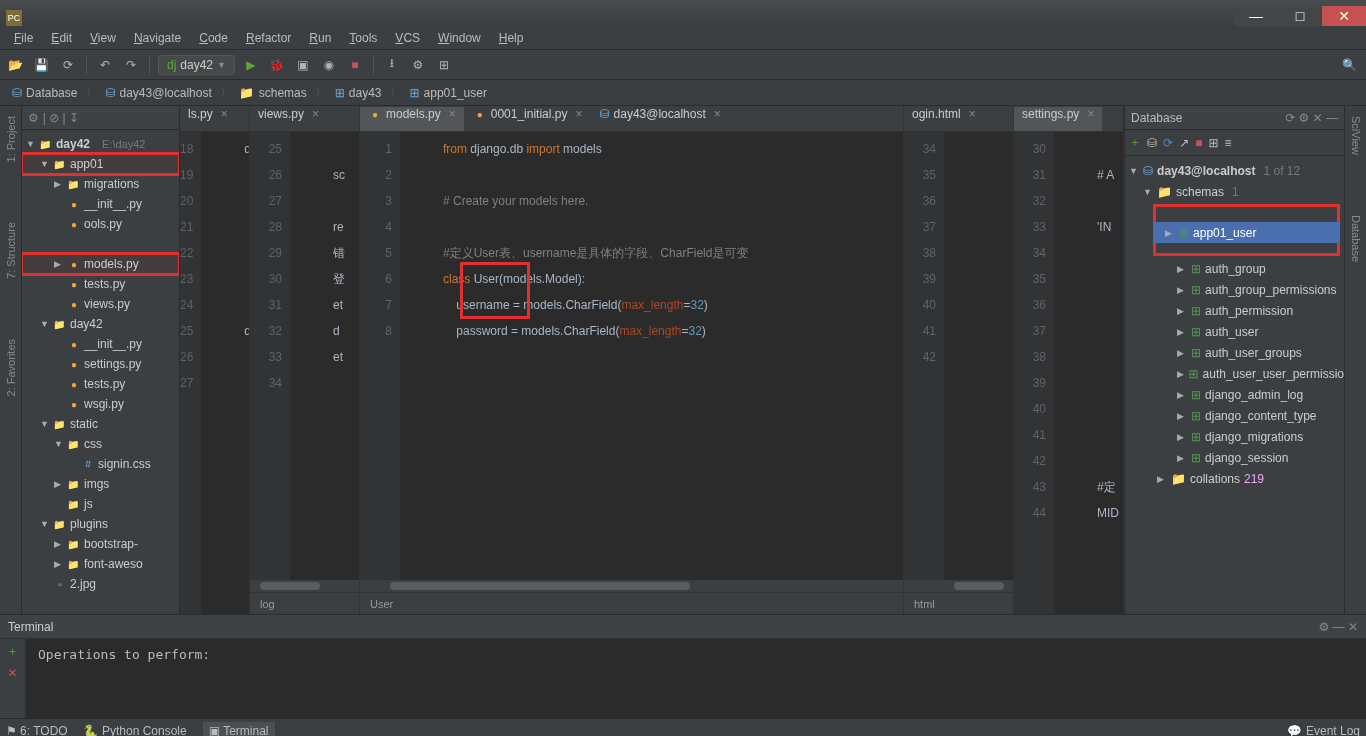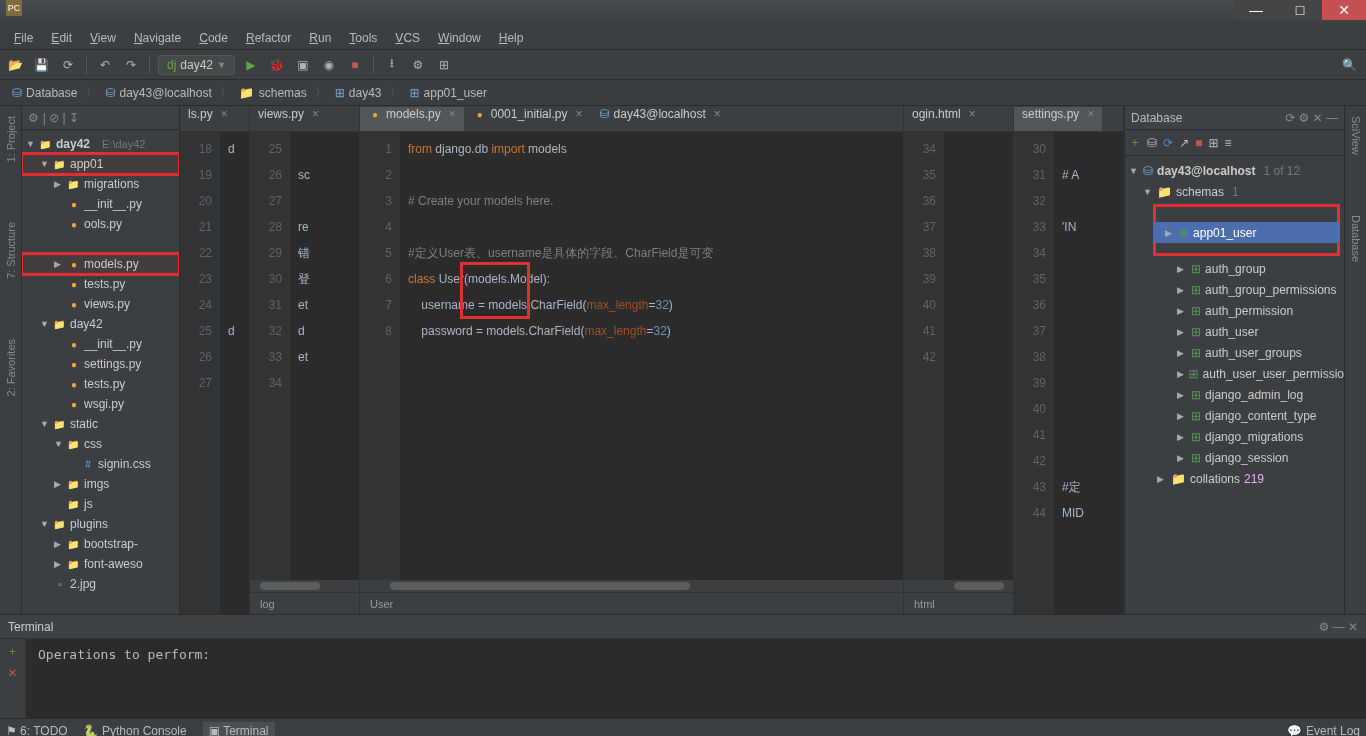--- a/index.html
+++ b/index.html
@@ -1,18 +1,18 @@
 <!DOCTYPE html>
 <html><head>
 <meta charset="utf-8">
 <style>
 * { margin: 0; padding: 0; box-sizing: border-box; font-family: "Segoe UI", Tahoma, sans-serif; font-size: 12px; }
 body { background: #3c3f41; color: #bbbbbb; width: 1366px; height: 736px; overflow: hidden; user-select: none; }
 
-.titlebar { height: 26px; background: linear-gradient(#4a4d4f,#3a3d3f); display: flex; align-items: flex-start; padding-left: 6px; color: #ddd; }
+.titlebar { height: 26px; background: linear-gradient(#4a4d4f,#3a3d3f); display: flex; align-items: flex-end; padding-left: 6px; color: #ddd; }
 .titlebar .pc-icon { width: 16px; height: 16px; background:#7e6d3b; display: inline-flex; align-items:center; justify-content:center; font-size:9px; color:#fff; margin-right:6px; }
 .titlebar .window-controls { margin-left: auto; display: flex; }
 .titlebar .window-controls div { width: 44px; height: 20px; display: flex; align-items:center; justify-content:center; font-size:14px; color:#fff; }
 .titlebar .close { background:#c75050; }
 .titlebar .min, .titlebar .max { background: #444547; }
 
 .menubar { height: 24px; background: #3c3f41; display: flex; align-items: center; padding: 0 6px; gap: 2px; border-bottom:1px solid #2b2b2b; }
 .menubar span { padding: 3px 8px; color: #bbbbbb; }
 .menubar span u { text-decoration: underline; }
 
@@ -42,21 +42,21 @@
 .folder-icon { color:#87939a; }
 .py-icon { color:#f0a732; }
 .highlight-red { outline: 3px solid #e03030; outline-offset: -1px; background: rgba(224,48,48,0.05); }
 
 .editor-area { flex:1; display:flex; background:#2b2b2b; overflow:hidden; }
 .editor-col { display:flex; flex-direction:column; border-right:1px solid #333; overflow:hidden; }
 .tab-bar { height: 26px; background:#3c3f41; display:flex; align-items:flex-end; border-bottom:1px solid #333; overflow:hidden; }
 .tab { height:24px; padding:0 8px; display:flex; gap:4px; background:#515658; color:#ccc; margin-right:1px; font-size:11px; white-space:nowrap; }
 .tab.inactive { background:#3c3f41; }
 .tab .close-x { color:#888; font-size:12px; margin-left:4px; }
-.code-area { flex:1; display:flex; font-family: Consolas, monospace; font-size:13px; overflow:hidden; position:relative; }
+.code-area { flex:1; display:flex; font-family: Consolas, monospace; font-size:13px; overflow:hidden; position:relative;gap:35px; }
 .gutter { width:40px; background:#313335; color:#606366; text-align:right; padding:4px 8px 4px 0; line-height:26px; }
 .code { flex:1; padding:4px 8px; line-height:26px; color:#a9b7c6; white-space:pre; overflow:hidden; }
 .kw { color:#cc7832; }
 .comment { color:#808080; }
 .param { color:#aa4926; }
 .num { color:#6897bb; }
 .cls { color:#a9b7c6; }
 .breadcrumb-bottom { height:22px; background:#3c3f41; border-top:1px solid #333; display:flex; align-items:center; padding:0 10px; color:#999; font-size:11px; }
 .scroll-x { height:12px; background:#3c3f41; position:relative; }
 .scroll-x .thumb { position:absolute; height:8px; top:2px; background:#5a5d5e; border-radius:4px; }

